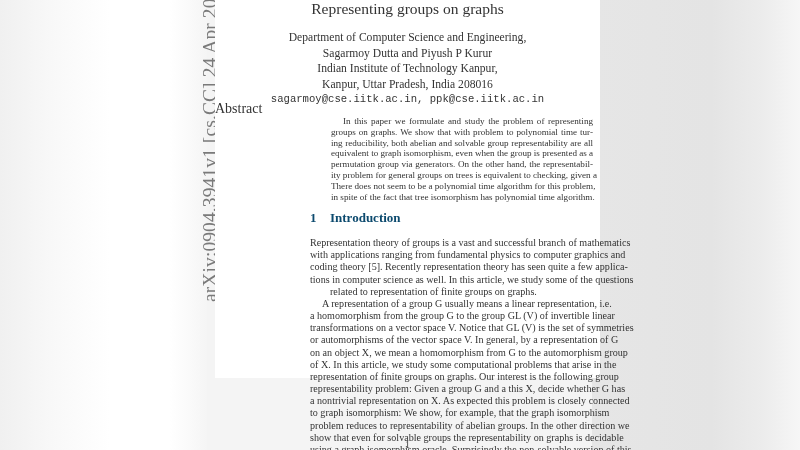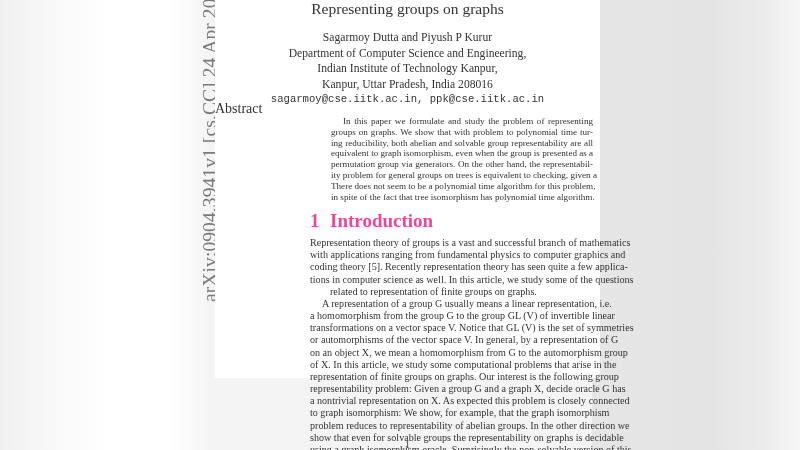--- a/index.html
+++ b/index.html
@@ -40,21 +40,21 @@
     position: absolute; left: 0; width: 385px; top: 101px; 
     font-weight: normal; font-size: 14px; color: #333;
   }
   .abstract {
     position: absolute; left: 116px; width: 262px; top: 116px;
     font-size: 9.1px; line-height: 10.8px; text-align: justify; color: #333;
   }
   .abstract .ln, .intro .ln { display: block; white-space: nowrap; text-align-last: justify; }
   .abstract .ln.last, .intro .ln.last { text-align-last: left; padding-left: 20px; }
   .h1 {
-    position: absolute; left: 95px; top: 210px; font-weight: bold; font-size: 19px; color: #ec4899;
+    position: absolute; left: 95px; top: 210px; font-weight: bold; font-size: 13px; color: #0c4a6e;
   }
   .h1 .num { display: inline-block; width: 20px; }
   .intro {
     position: absolute; left: 95px; width: 289px; top: 237px;
     font-size: 10.1px; line-height: 12.17px; color: #333;
   }
   .indent { padding-left: 12px; }
   .pagenum {
     position: absolute; left: 0; width: 385px; top: 439px; text-align: center; font-size: 10px; color: #444;
   }
@@ -64,22 +64,22 @@
 
 <div class="bg-left"></div>
 <div class="bg-right"></div>
 
 <div class="stamp">arXiv:0904.3941v1  [cs.CC]  24 Apr 2009</div>
 
 <div class="page">
   <div class="title">Representing groups on graphs</div>
 
   <div class="authors">
+    <div>Department of Computer Science and Engineering,</div>
     <div>Sagarmoy Dutta and Piyush P Kurur</div>
-    <div>Department of Computer Science and Engineering,</div>
     <div>Indian Institute of Technology Kanpur,</div>
     <div>Kanpur, Uttar Pradesh, India 208016</div>
     <div class="mono">sagarmoy@cse.iitk.ac.in, ppk@cse.iitk.ac.in</div>
   </div>
 
   <div class="abs-head">Abstract</div>
   <div class="abstract">
     <span class="ln indent">In this paper we formulate and study the problem of representing</span>
     <span class="ln">groups on graphs.  We show that with problem to polynomial time tur-</span>
     <span class="ln">ing reducibility, both abelian and solvable group representability are all</span>
@@ -100,21 +100,21 @@
     <span class="ln">coding theory [5]. Recently representation theory has seen quite a few applica-</span>
     <span class="ln">tions in computer science as well. In this article, we study some of the questions</span>
     <span class="ln last">related to representation of finite groups on graphs.</span>
     <span class="ln indent">A representation of a group G usually means a linear representation, i.e.</span>
     <span class="ln">a homomorphism from the group G to the group GL (V) of invertible linear</span>
     <span class="ln">transformations on a vector space V. Notice that GL (V) is the set of symmetries</span>
     <span class="ln">or automorphisms of the vector space V. In general, by a representation of G</span>
     <span class="ln">on an object X, we mean a homomorphism from G to the automorphism group</span>
     <span class="ln">of X. In this article, we study some computational problems that arise in the</span>
     <span class="ln">representation of finite groups on graphs. Our interest is the following group</span>
-    <span class="ln">representability problem: Given a group G and a graph X, decide oracle G has</span>
+    <span class="ln">representability problem: Given a group G and a this X, decide whether G has</span>
     <span class="ln">a nontrivial representation on X. As expected this problem is closely connected</span>
     <span class="ln">to graph isomorphism: We show, for example, that the graph isomorphism</span>
     <span class="ln">problem reduces to representability of abelian groups. In the other direction we</span>
     <span class="ln">show that even for solvable groups the representability on graphs is decidable</span>
     <span class="ln">using a graph isomorphism oracle. Surprisingly the non-solvable version of this</span>
 
   </div>
 
   <div class="pagenum">1</div>
 </div>

